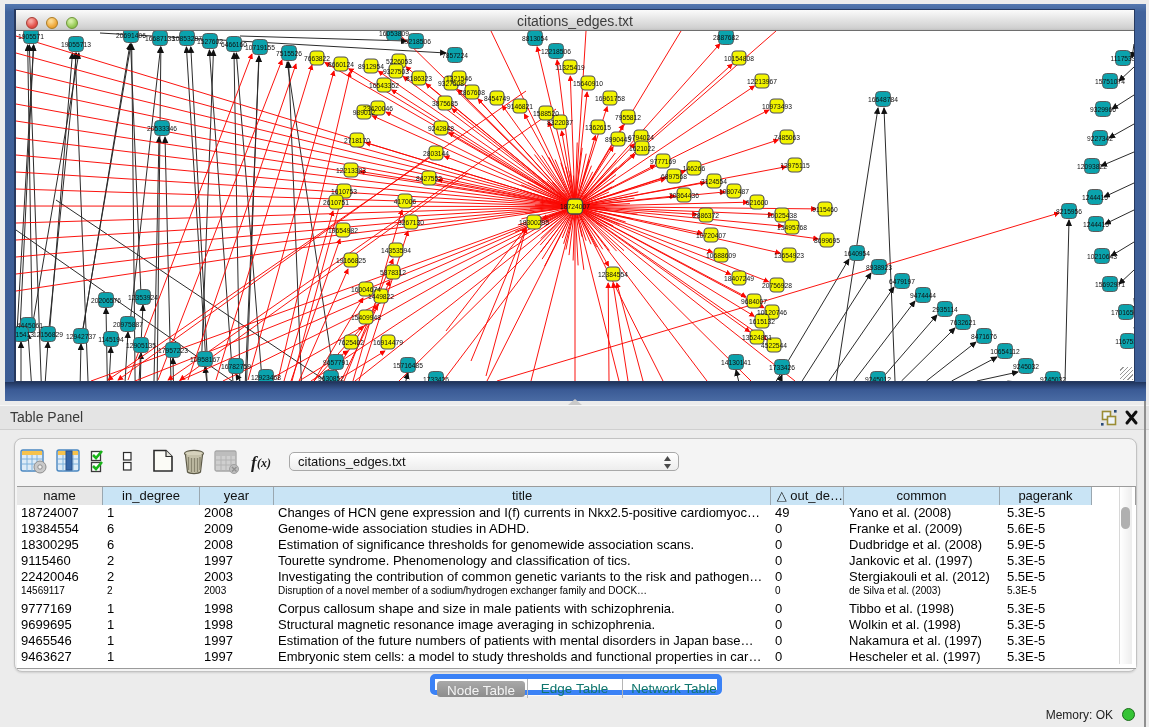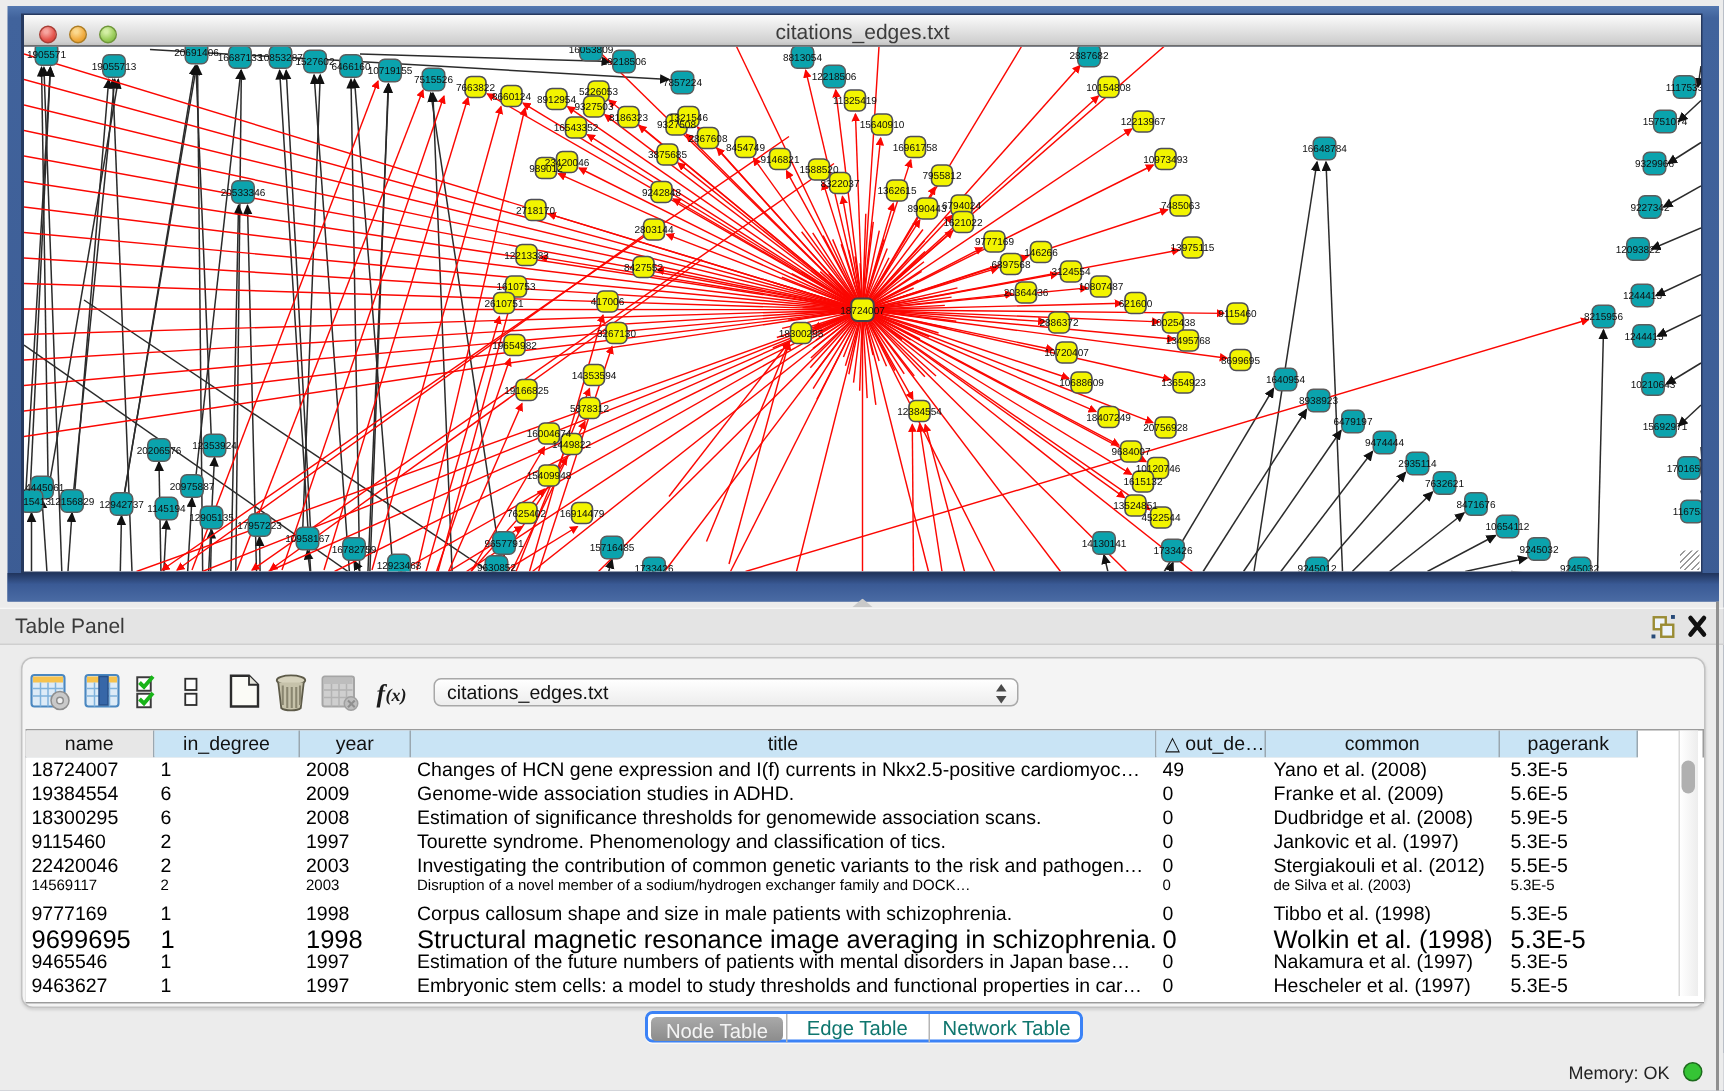--- a/index.html
+++ b/index.html
@@ -15,21 +15,21 @@
 #phead{left:0;top:405px;width:1149px;height:25px;background:#e4e4e4;border-top:1px solid #f6f6f6;border-bottom:1px solid #cfcfcf}
 #ptitle{left:10px;top:405px;height:25px;line-height:25px;font-size:14px;color:#3a3a3a}
 #container{left:14px;top:438px;width:1123px;height:234px;background:#f4f4f4;border:1px solid #c2c2c2;border-radius:8px;box-shadow:0 1px 2px rgba(0,0,0,0.12)}
 #combo{left:289px;top:452px;width:390px;height:19px;background:linear-gradient(#ffffff,#ededed);border:1px solid #a8a8a8;border-radius:5px;font-size:13px;color:#111;line-height:18px;padding-left:8px}
 #table{left:17px;top:486px;width:1119px;height:183px;background:#fff;border:1px solid #9b9b9b;overflow:hidden}
 #thead{left:17px;top:487px;width:1075px;height:18px;border-bottom:1px solid #8f9aa2}
 #trows{left:17px;top:505px;width:1119px;height:163px;overflow:hidden;background:#fff}
 #vsb{left:1119px;top:487px;width:13px;height:177px;background:linear-gradient(90deg,#ffffff,#ededed);border-left:1px solid #d8d8d8}
 #vsbthumb{left:1121px;top:507px;width:9px;height:22px;background:#b0b0b0;border-radius:5px}
 
-#tabs{left:430px;top:674px;width:292px;height:21px;background:#fff;border:2px solid #3b82f6;border-radius:5px;box-shadow:inset 0 1px 0 #fff, 0 1px 0 rgba(255,255,255,.7)}
+#tabs{left:430px;top:674px;width:292px;height:21px;background:#fff;border:5px solid #3b82f6;border-radius:5px;box-shadow:inset 0 1px 0 #fff, 0 1px 0 rgba(255,255,255,.7)}
 .tab{position:absolute;top:0;height:19px;line-height:19px;font-size:13.5px;color:#0f766e;text-align:center}
 #tabsel{left:2px;top:1.5px;width:88px;height:16.5px;background:linear-gradient(#a9a9a9,#8c8c8c);border-radius:3.5px;color:#f4f4f4}
 
 #status{left:0;top:702px;width:1149px;height:25px;background:#ececec}
 #memtext{right:36px;top:708px;font-size:12px;color:#222}
 #memdot{right:14px;top:708px;width:13px;height:13px;border-radius:50%;background:#35c435;border:1.5px solid #1c6b1c}
 #rightedge{left:1144px;top:401px;width:2px;height:326px;background:#8f8f8f}
 </style></head>
 <body>
 <div id="app">
@@ -729,21 +729,21 @@
       </div>
       <div style="position:absolute;left:0;top:96px;width:1119px;height:16px;font-size:13px;color:#000">
         <div style="position:absolute;left:4px;top:0;white-space:nowrap">9777169</div>
         <div style="position:absolute;left:90px;top:0;white-space:nowrap">1</div>
         <div style="position:absolute;left:187px;top:0;white-space:nowrap">1998</div>
         <div style="position:absolute;left:261px;top:0;white-space:nowrap">Corpus callosum shape and size in male patients with schizophrenia.</div>
         <div style="position:absolute;left:758px;top:0;white-space:nowrap">0</div>
         <div style="position:absolute;left:832px;top:0;white-space:nowrap">Tibbo et al. (1998)</div>
         <div style="position:absolute;left:990px;top:0;white-space:nowrap">5.3E-5</div>
       </div>
-      <div style="position:absolute;left:0;top:112px;width:1119px;height:16px;font-size:17px;color:#000">
+      <div style="position:absolute;left:0;top:112px;width:1119px;height:16px;font-size:13px;color:#000">
         <div style="position:absolute;left:4px;top:0;white-space:nowrap">9699695</div>
         <div style="position:absolute;left:90px;top:0;white-space:nowrap">1</div>
         <div style="position:absolute;left:187px;top:0;white-space:nowrap">1998</div>
         <div style="position:absolute;left:261px;top:0;white-space:nowrap">Structural magnetic resonance image averaging in schizophrenia.</div>
         <div style="position:absolute;left:758px;top:0;white-space:nowrap">0</div>
         <div style="position:absolute;left:832px;top:0;white-space:nowrap">Wolkin et al. (1998)</div>
         <div style="position:absolute;left:990px;top:0;white-space:nowrap">5.3E-5</div>
       </div>
       <div style="position:absolute;left:0;top:128px;width:1119px;height:16px;font-size:13px;color:#000">
         <div style="position:absolute;left:4px;top:0;white-space:nowrap">9465546</div>

